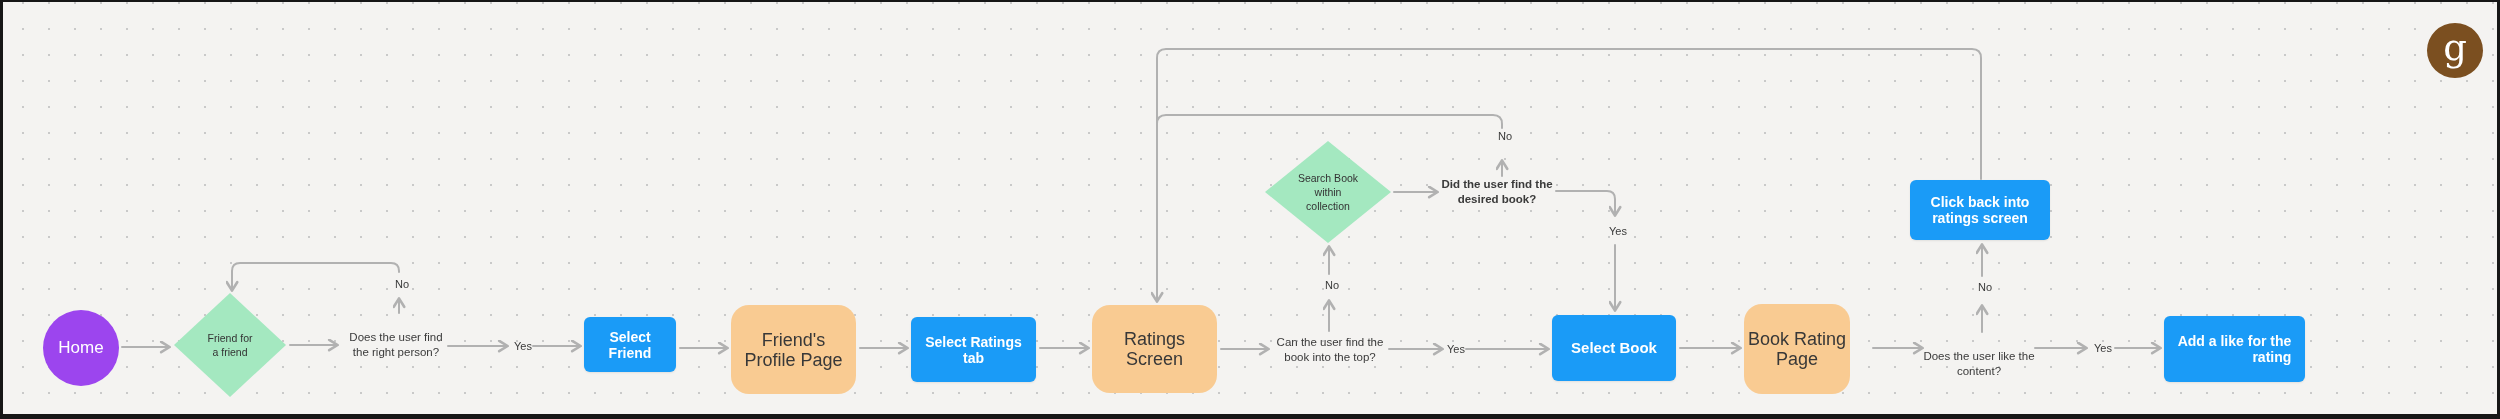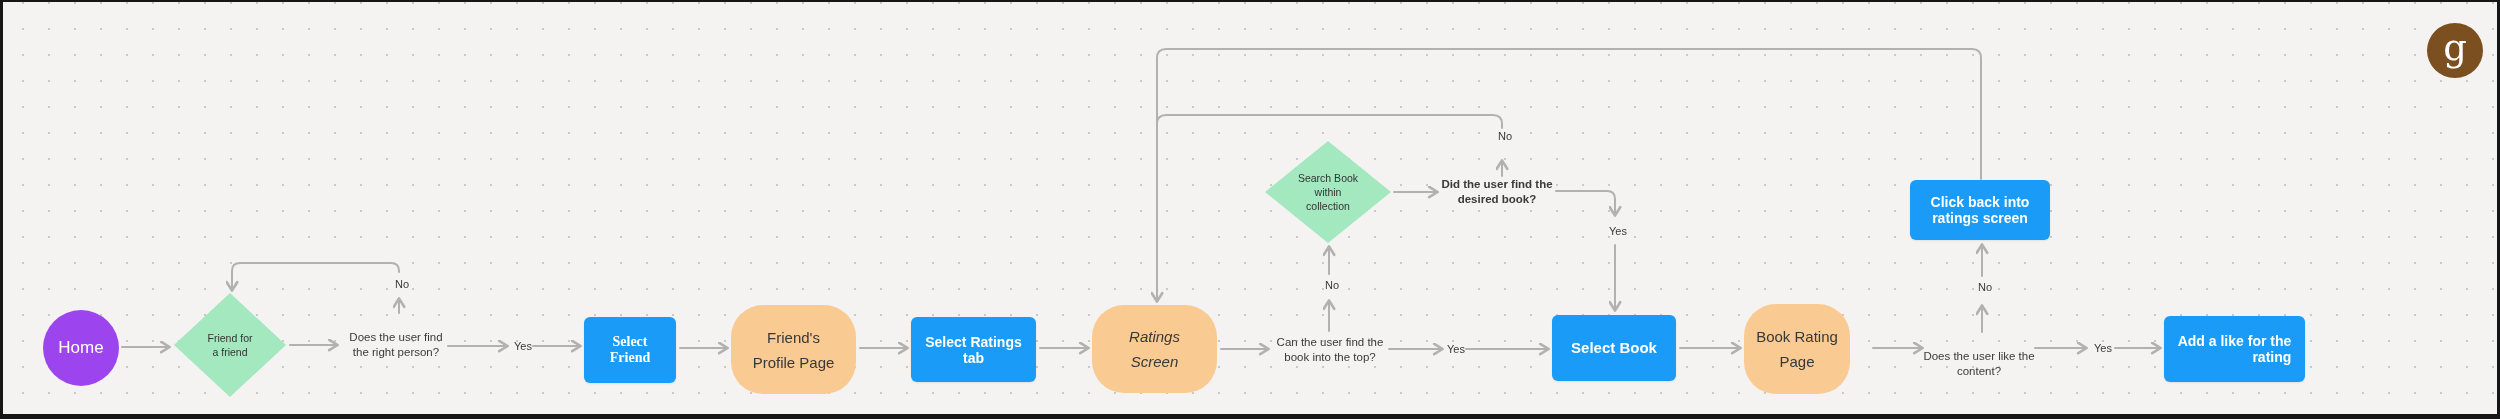--- a/index.html
+++ b/index.html
@@ -17,21 +17,21 @@
     background-position:7px -12px;
     font-family:"Liberation Sans","DejaVu Sans",sans-serif;
     overflow:hidden;
   }
   .connectors{position:absolute;left:0;top:0;width:100%;height:100%;}
   .connectors path{fill:none;stroke:#b1b1b1;stroke-width:2;stroke-linecap:round;stroke-linejoin:round;}
   .node{position:absolute;display:flex;align-items:center;justify-content:center;text-align:center;box-sizing:border-box;white-space:pre-line;}
   .start{border-radius:50%;color:#ffffff;font-size:17px;}
   .action{border-radius:6px;color:#fff;font-size:14px;font-weight:600;line-height:16px;box-shadow:0 1px 2px rgba(0,0,0,0.08);}
   .action.bolder{font-weight:700;}
-  .screen{border-radius:32px;color:#383838;font-size:15px;line-height:25px;}
+  .screen{border-radius:18px;color:#383838;font-size:18px;line-height:20px;}
   .decision{color:#333;font-size:10.5px;line-height:14px;clip-path:polygon(50% 0,100% 50%,50% 100%,0 50%);}
   .question{position:absolute;color:#3a3a3a;font-size:11.5px;line-height:15px;text-align:center;white-space:pre-line;transform:translate(-50%,-50%);}
   .edge-label{position:absolute;color:#3a3a3a;font-size:11px;line-height:12px;transform:translate(-50%,-50%);padding-left:8px;}
   .logo{position:absolute;border-radius:50%;display:flex;align-items:center;justify-content:center;color:#fff;font-family:"DejaVu Serif",serif;font-size:37px;font-weight:400;padding-bottom:6px;box-sizing:border-box;}
 </style>
 </head>
 <body>
 
 <div class="frame">
 
@@ -70,30 +70,30 @@
   </svg>
 
   <div class="node start" style="left:40px;top:308px;width:76px;height:76px;background:#9c45ee;">Home</div>
 
   <div class="node decision" style="left:171px;top:291px;width:112px;height:104px;background:#a4e8c0;">Friend for
 a friend</div>
 
   <div class="question" style="left:393px;top:343px;width:130px;">Does the user find
 the right person?</div>
 
-  <div class="node action" style="left:581px;top:315px;width:92px;height:66px;background:#1a9bf7;font-family:Liberation Serif, serif;">Select
+  <div class="node action" style="left:581px;top:315px;width:92px;height:55px;background:#1a9bf7;">Select
 Friend</div>
 
   <div class="node screen" style="left:728px;top:303px;width:125px;height:89px;background:#f9cb92;">Friend's
 Profile Page</div>
 
   <div class="node action bolder" style="left:908px;top:315px;width:125px;height:65px;background:#1a9bf7;">Select Ratings
 tab</div>
 
-  <div class="node screen" style="left:1089px;top:303px;width:125px;height:88px;background:#f9cb92;font-style:italic;">Ratings
+  <div class="node screen" style="left:1089px;top:303px;width:125px;height:88px;background:#f9cb92;">Ratings
 Screen</div>
 
   <div class="question" style="left:1327px;top:348px;width:145px;">Can the user find the
 book into the top?</div>
 
   <div class="node decision" style="left:1262px;top:139px;width:126px;height:102px;background:#a4e8c0;">Search Book
 within
 collection</div>
 
   <div class="question" style="left:1494px;top:190px;width:145px;font-weight:bold;">Did the user find the

